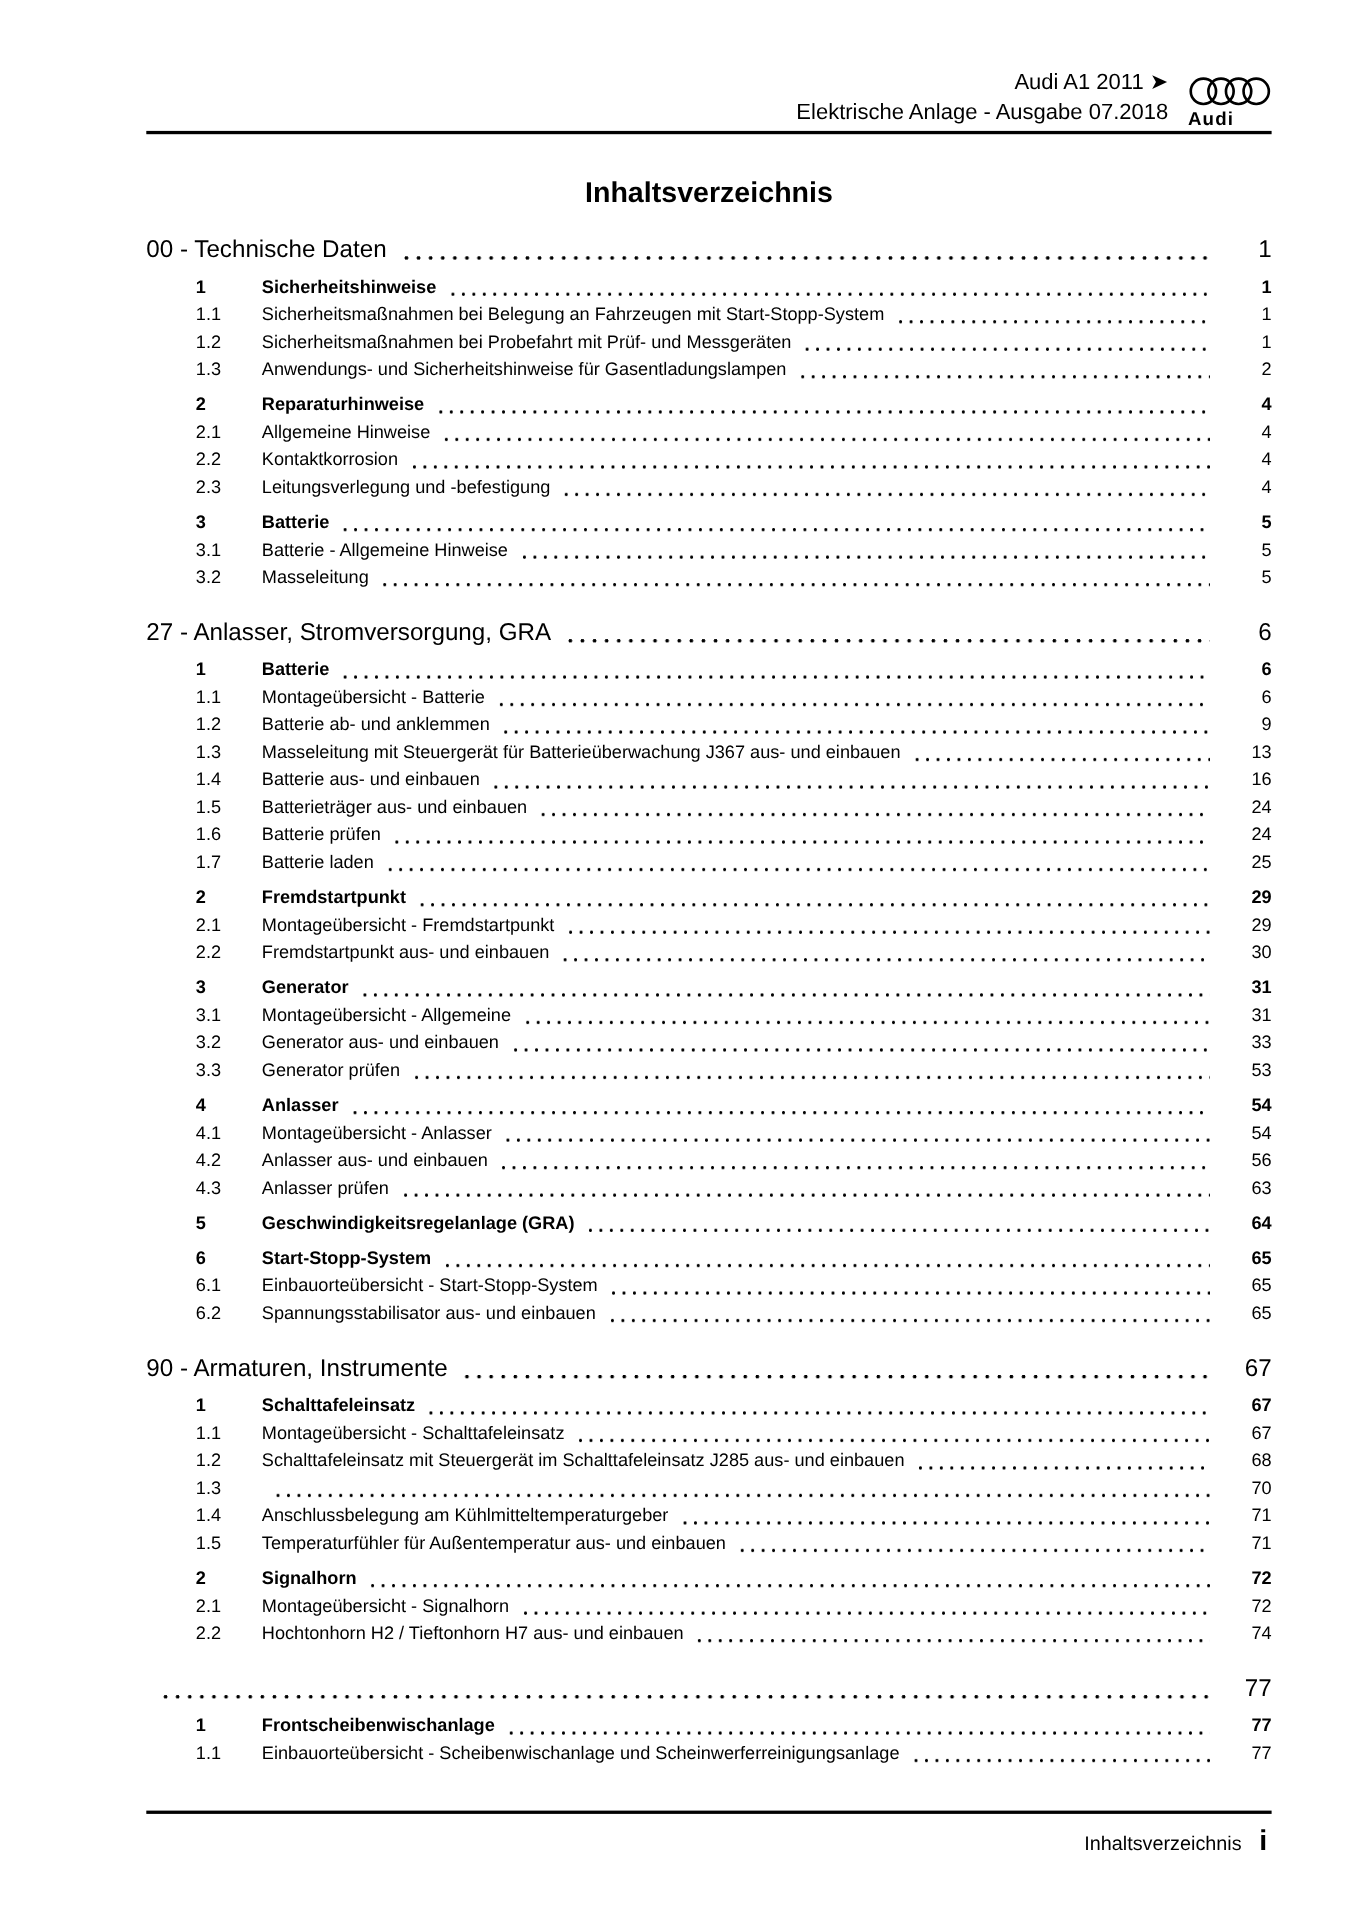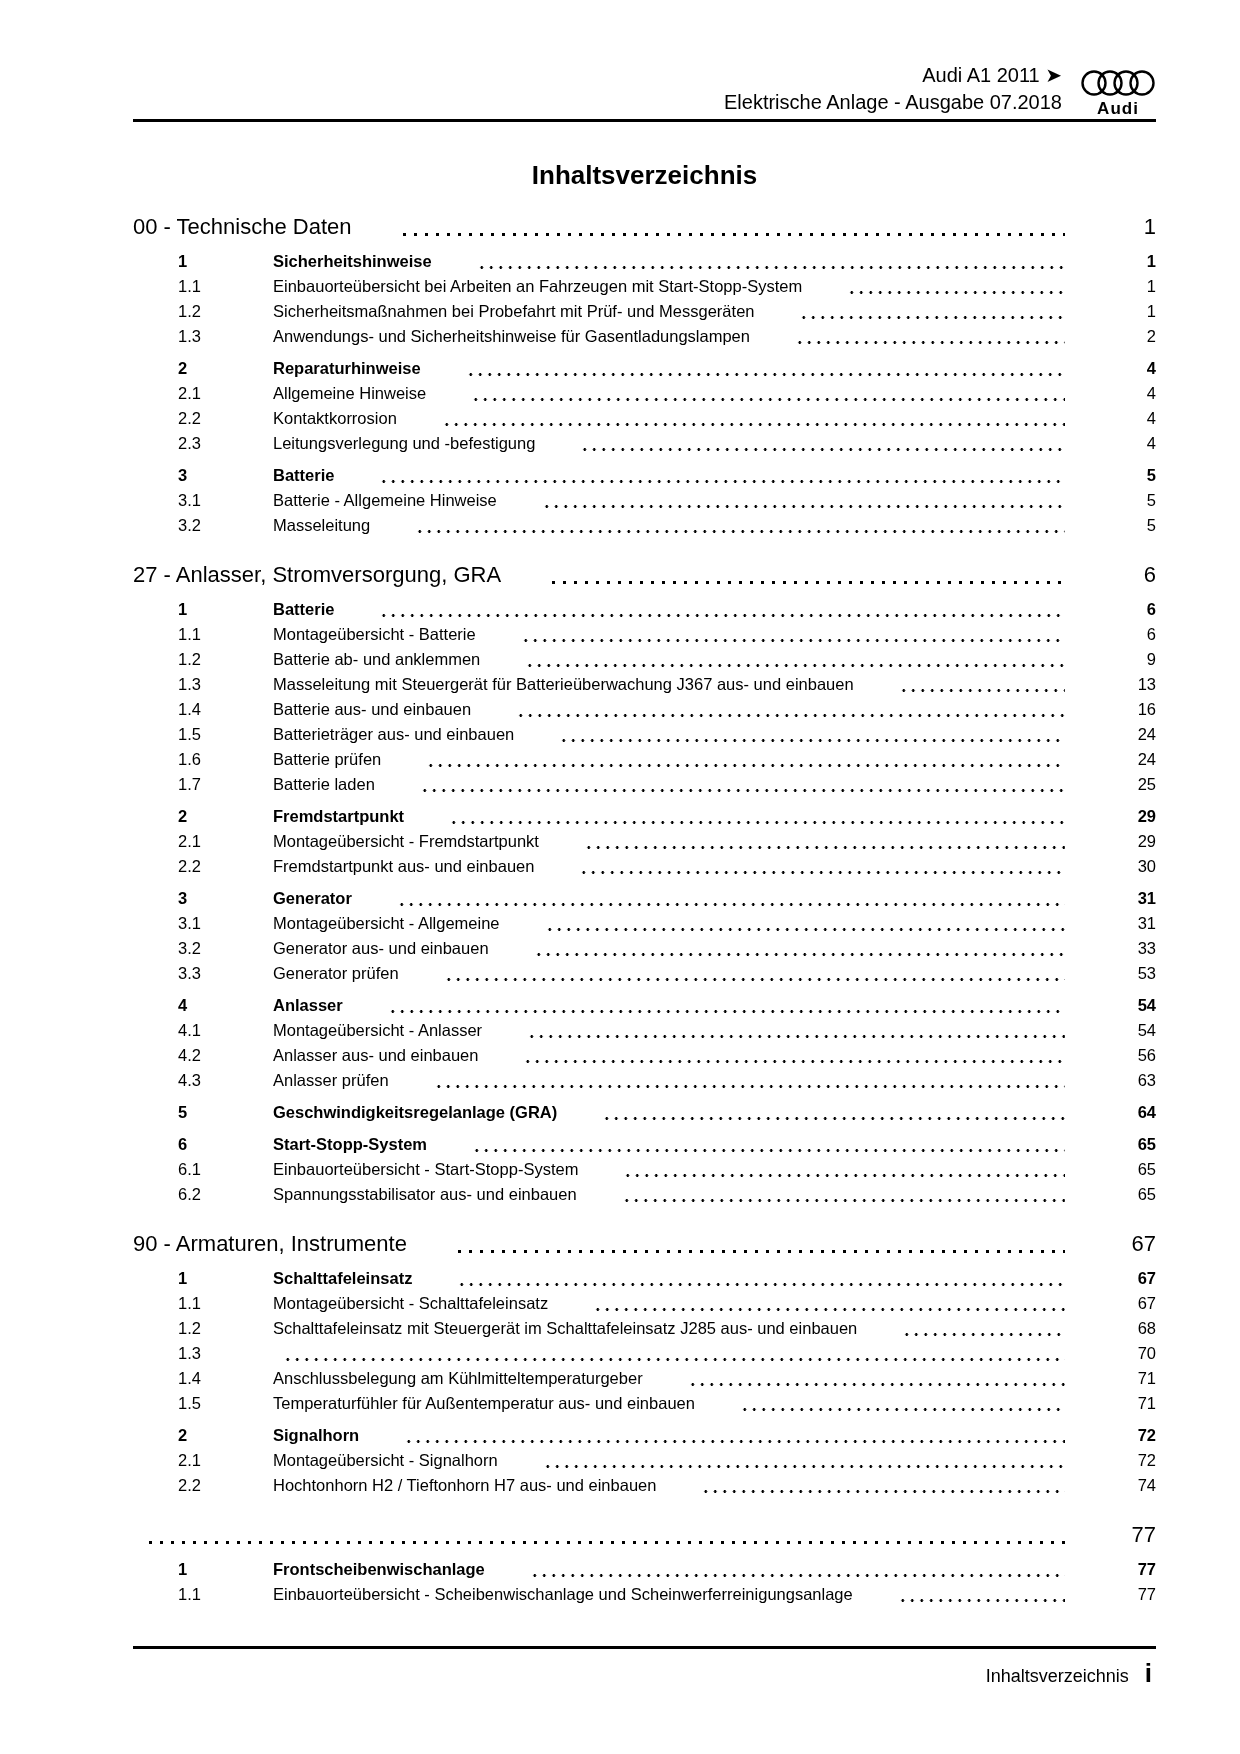--- a/index.html
+++ b/index.html
@@ -13,37 +13,37 @@
     overflow:hidden;
   }
   
   .hdr-text {
     position:absolute; top:62px; right:178px;
     text-align:right; font-size:20px; line-height:27px; color:#000;
   }
   .hdr-logo { position:absolute; top:70px; left:1080px; width:76px; }
   .hdr-logo svg { display:block; }
   .hdr-wordmark {
-    margin-top:1px; text-align:center;
+    margin-top:1px; 
     font-size:17px; font-weight:bold; letter-spacing:1px;
   }
   .rule-top {
     position:absolute; left:133px; top:119px;
     width:1023px; height:3px; background:#000;
   }
   
   .content { position:absolute; left:133px; top:0; width:1023px; }
   .doc-title {
     padding-top:160px;
     text-align:center;
     font-size:26px; font-weight:bold; line-height:30px;
   }
   .toc { margin-top:16px; }
 
-  .row { display:flex; align-items:flex-start; white-space:nowrap;gap:35px; }
+  .row { display:flex; align-items:flex-start; white-space:nowrap; }
   .leader {
     flex:1 1 auto; min-width:18px;
     align-self:flex-end;
     height:3px; margin:0 8px 5px 10px;
     background-image:radial-gradient(circle, #000 1.3px, transparent 1.55px);
     background-size:9.5px 3px; background-repeat:repeat-x;
   }
   .pg { flex:0 0 48px; text-align:right; }
 
   .section-row { font-size:22px; line-height:30px; margin-top:22px; }
@@ -106,21 +106,21 @@
     <div class="entries">
   <div class="row entry bold">
     <span class="num">1</span>
     <span class="etitle">Sicherheitshinweise</span>
     <span class="leader"></span>
     <span class="pg">1</span>
   </div>
 
   <div class="row entry">
     <span class="num">1.1</span>
-    <span class="etitle">Einbauorteübersicht bei Arbeiten an Fahrzeugen mit Start-Stopp-System</span>
+    <span class="etitle">Sicherheitsmaßnahmen bei Belegung an Fahrzeugen mit Start-Stopp-System</span>
     <span class="leader"></span>
     <span class="pg">1</span>
   </div>
 
   <div class="row entry">
     <span class="num">1.2</span>
     <span class="etitle">Sicherheitsmaßnahmen bei Probefahrt mit Prüf- und Messgeräten</span>
     <span class="leader"></span>
     <span class="pg">1</span>
   </div>

